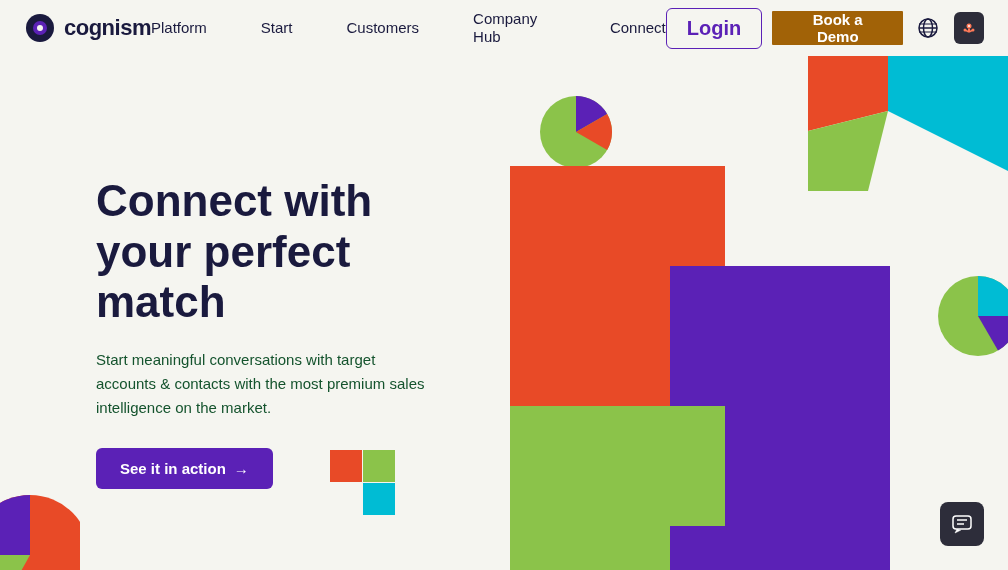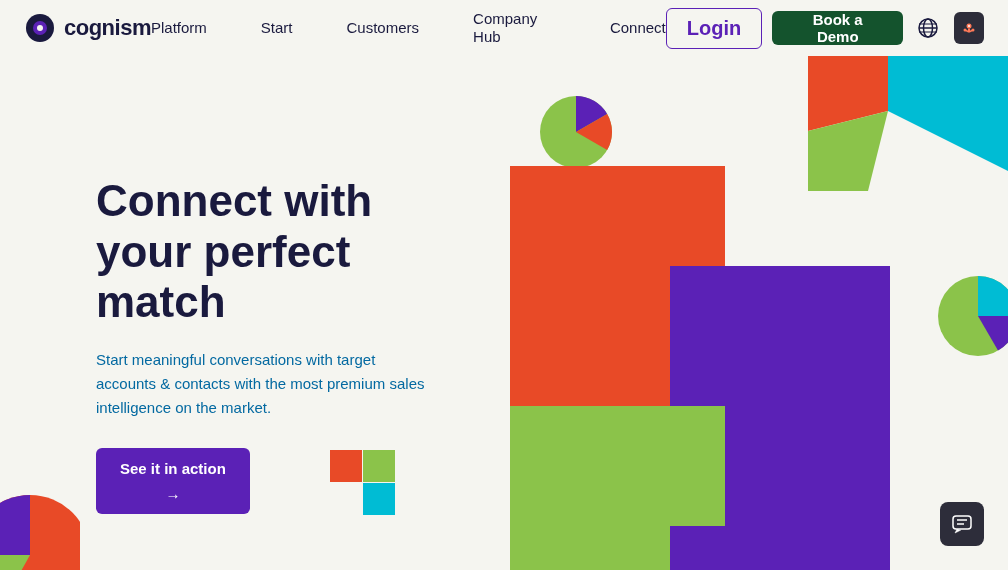--- a/index.html
+++ b/index.html
@@ -62,23 +62,23 @@
       background: transparent;
       color: #5b21b6;
       border-radius: 6px;
       font-size: 20px;
       font-weight: 600;
       cursor: pointer;
     }
     .btn-demo {
       padding: 0 20px;
       border: none;
-      background: #14532d;
+      background: #a16207;
       color: #fff;
-      border-radius: 6px;
+      border-radius: 1px;
       font-size: 15px;
       font-weight: 600;
       cursor: pointer;
     }
     .nav-icon-globe, .nav-icon-hs {
       width: 32px;
       height: 32px;
       display: flex;
       align-items: center;
       justify-content: center;
@@ -108,38 +108,37 @@
     }
     .hero-title {
       font-size: 44px;
       font-weight: 800;
       color: #1a1a3e;
       line-height: 1.15;
       margin-bottom: 20px;
     }
     .hero-subtitle {
       font-size: 15px;
-      color: #0369a1;
+      color: #14532d;
       line-height: 1.6;
       margin-bottom: 28px;
       max-width: 340px;
     }
     .btn-cta {
       display: inline-flex;
       align-items: center;
       gap: 8px;
       padding: 12px 24px;
       background: #5b21b6;
       color: #fff;
       border: none;
       border-radius: 6px;
       font-size: 15px;
       font-weight: 600;
       cursor: pointer;
-      flex-direction: column;
     }
 
     
     .shapes-container {
       position: absolute;
       inset: 0;
       pointer-events: none;
     }
 
     

